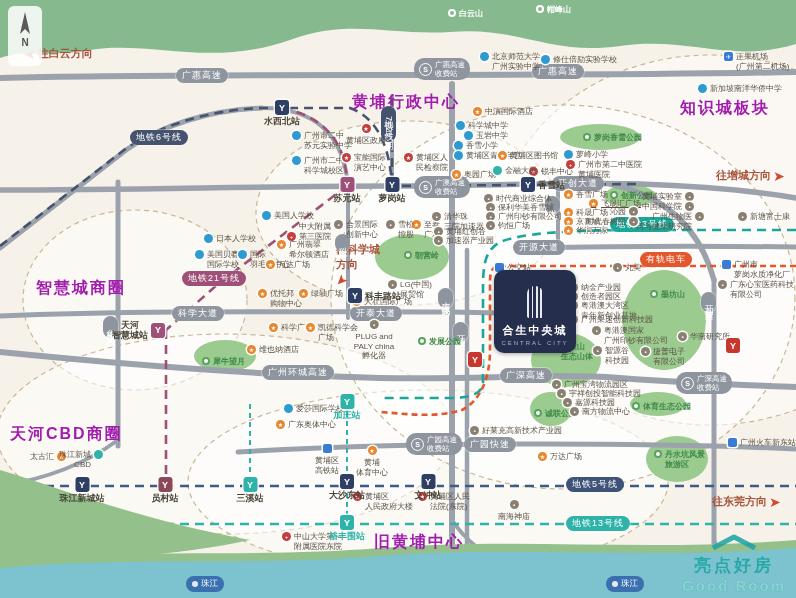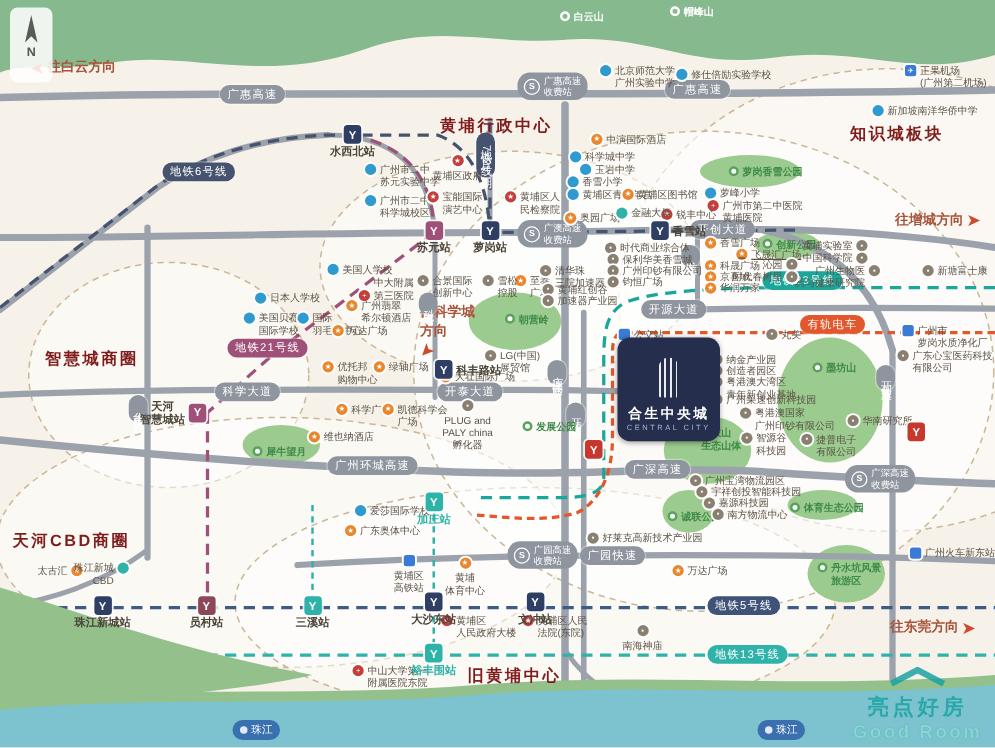--- a/index.html
+++ b/index.html
@@ -1,19 +1,19 @@
 <!DOCTYPE html>
 <html><head>
 <meta charset="utf-8">
 <style>
   html,body{margin:0;padding:0;background:#e8e4da;}
   #map{position:relative;width:796px;height:598px;overflow:hidden;background:#f7f2e9;
        font-family:"Liberation Sans","DejaVu Sans",sans-serif;}
   #terrain{position:absolute;left:0;top:0;z-index:1;}
-  .zone-title{position:absolute;z-index:20;font-size:13px;font-weight:bold;color:#7f1d1d;
+  .zone-title{position:absolute;z-index:20;font-size:16px;font-weight:bold;color:#a21caf;
               letter-spacing:2px;white-space:pre;}
   .pill{position:absolute;z-index:25;color:#fff;font-size:9px;line-height:1;padding:3px 6px;
         border-radius:9px;white-space:pre;letter-spacing:1px;box-shadow:0 0 0 1px rgba(255,255,255,.35);}
   .pill.road{background:#8f959e;}
   .pill.v{writing-mode:vertical-rl;padding:6px 3px;letter-spacing:2px;}
   .toll{position:absolute;z-index:25;display:flex;gap:3px;align-items:center;background:#8f959e;
         color:#fff;border-radius:10px;padding:2px 5px;font-size:7.5px;line-height:9px;white-space:pre;}
   .toll .s{width:11px;height:11px;border:1.2px solid #fff;border-radius:50%;display:flex;flex:0 0 auto;
            align-items:center;justify-content:center;font-size:7px;font-weight:bold;}
   .station{position:absolute;z-index:35;display:flex;flex-direction:column;align-items:center;gap:1px;

